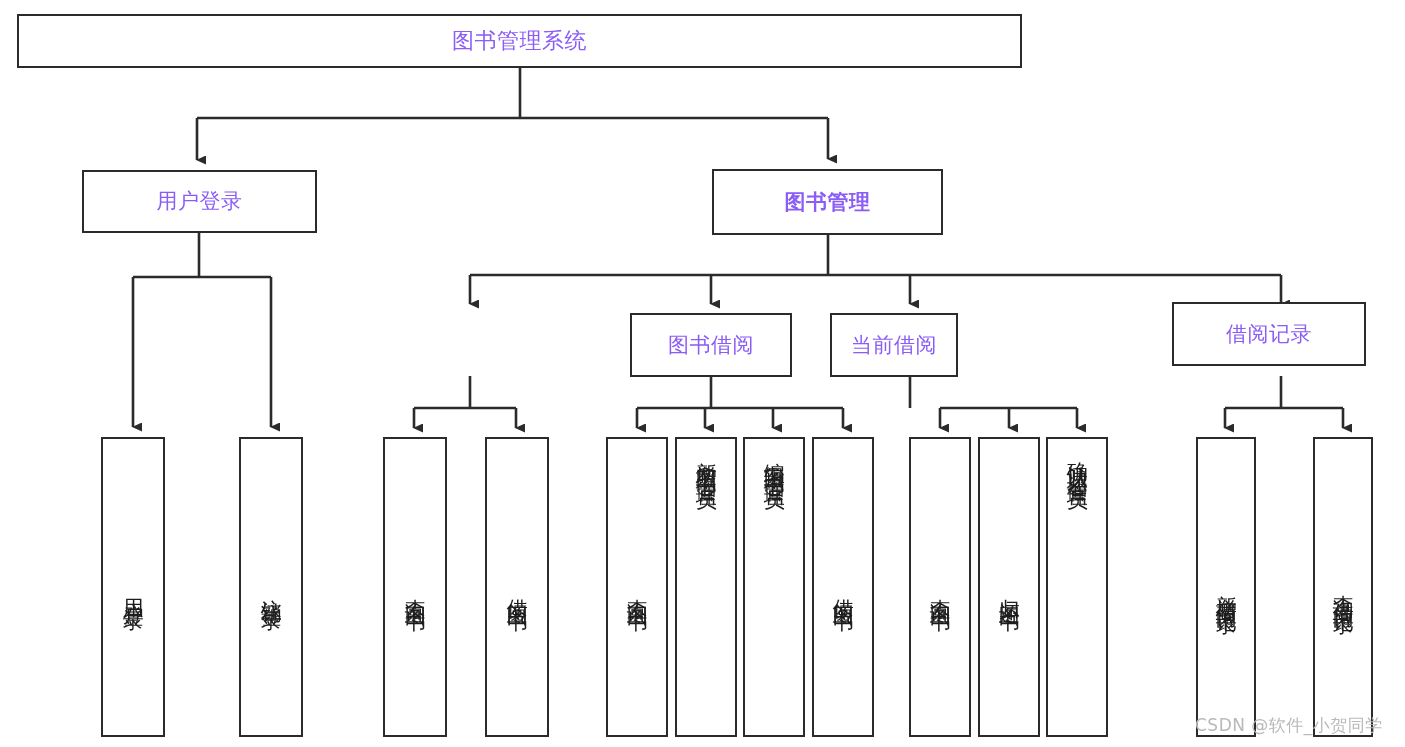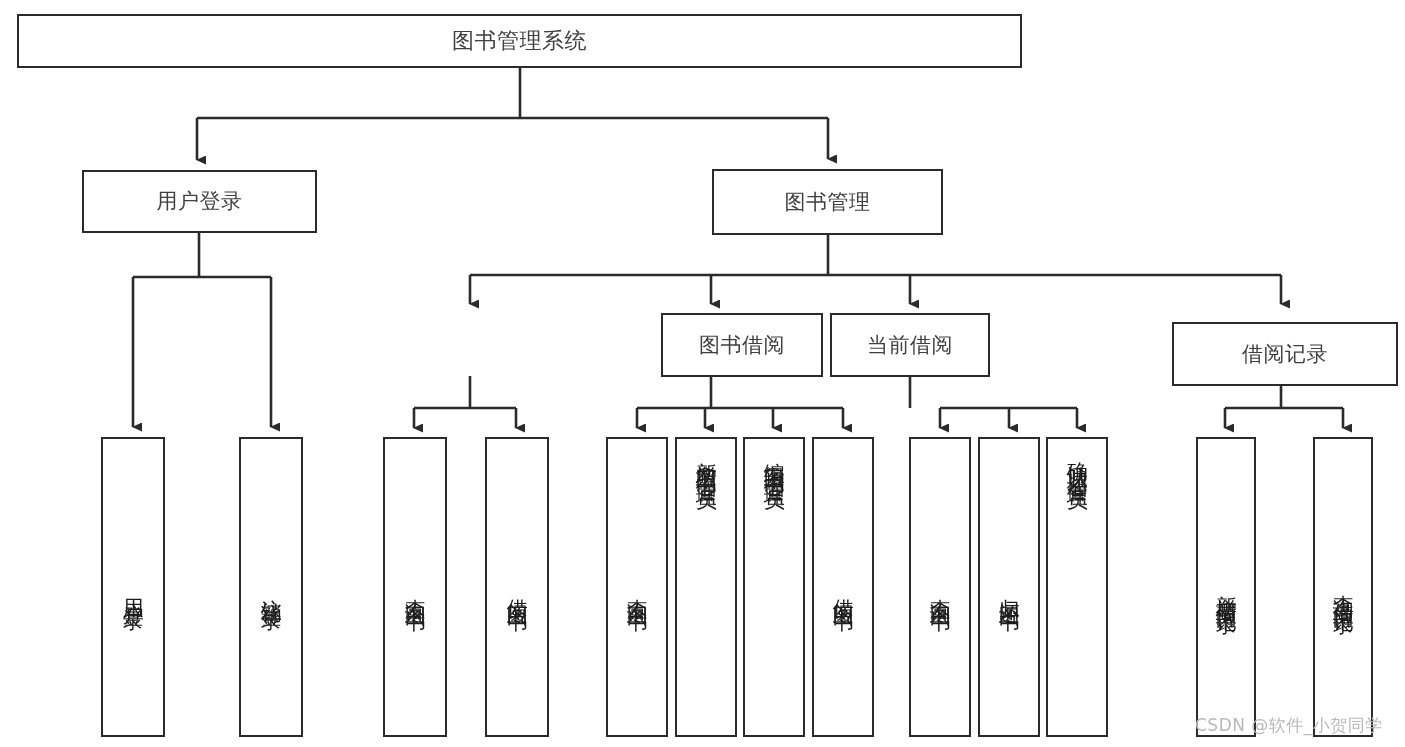--- a/index.html
+++ b/index.html
@@ -30,21 +30,21 @@
     background:#ffffff;
     display:flex;
     align-items:center;
     justify-content:center;
     z-index:3;
   }
   .node .label{
     font-size:21px;
     line-height:1.18;
     letter-spacing:0.5px;
-    color:#404040;
+    color:#8b5cf6;
     white-space:nowrap;
   }
   .node.root .label{font-size:22px;}
   .leaf{
     position:absolute;
     box-sizing:border-box;
     border:2.5px solid #2b2b2b;
     background:#ffffff;
     display:flex;
     align-items:flex-start;
@@ -129,34 +129,34 @@
   </svg>
 
   <div class="node root" style="left:17px; top:14px; width:1005px; height:54px;">
     <span class="label">图书管理系统</span>
   </div>
 
   <div class="node" style="left:82px; top:170px; width:235px; height:63px;">
     <span class="label">用户登录</span>
   </div>
 
-  <div class="node" style="left:712px; top:169px; width:231px; height:66px;">
+  <div class="node" style="left:712px; top:169px; width:231px; height:66px;font-weight:bold;">
     <span class="label">图书管理</span>
   </div>
 
 
-  <div class="node" style="left:630px; top:313px; width:162px; height:64px;margin-left:31px;">
+  <div class="node" style="left:630px; top:313px; width:162px; height:64px;">
     <span class="label">图书借阅</span>
   </div>
 
-  <div class="node" style="left:830px; top:313px; width:160px; height:64px;">
+  <div class="node" style="left:830px; top:313px; width:128px; height:64px;">
     <span class="label">当前借阅</span>
   </div>
 
-  <div class="node" style="left:1172px; top:322px; width:226px; height:64px;">
+  <div class="node" style="left:1172px; top:302px; width:194px; height:64px;">
     <span class="label">借阅记录</span>
   </div>
 
   <div class="leaf center-v" style="left:101px; top:437px; width:64px; height:300px;">
     <span class="vlabel">用户登录</span>
   </div>
   <div class="leaf center-v" style="left:239px; top:437px; width:64px; height:300px;">
     <span class="vlabel">注销登录</span>
   </div>
 

